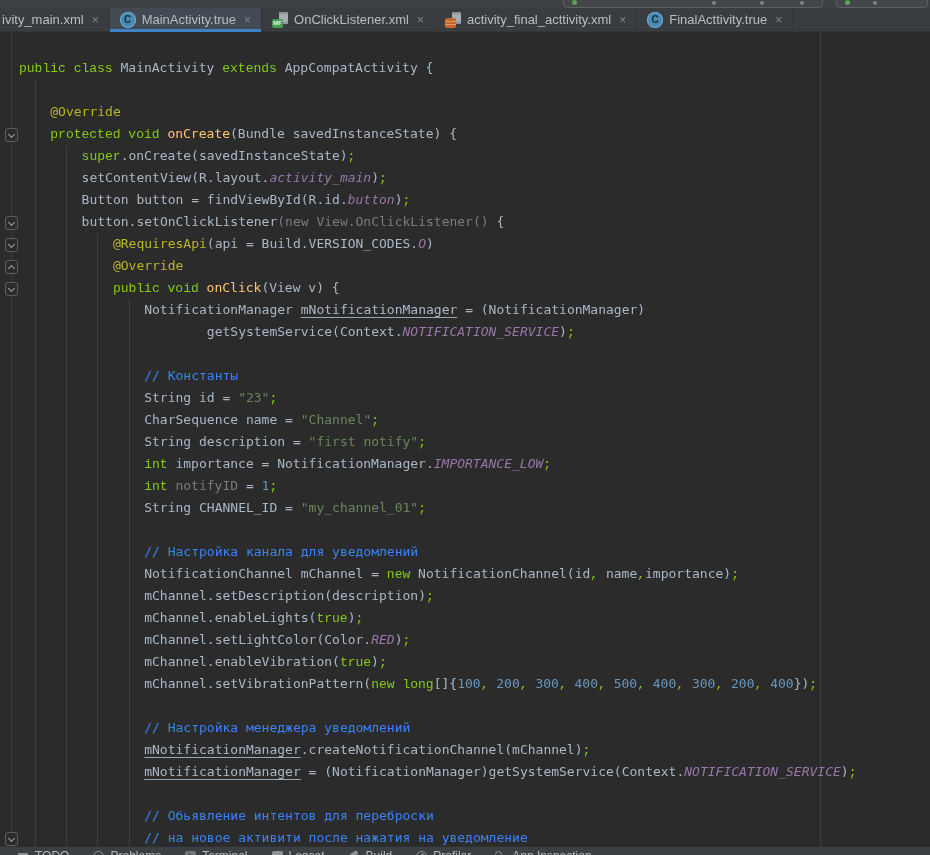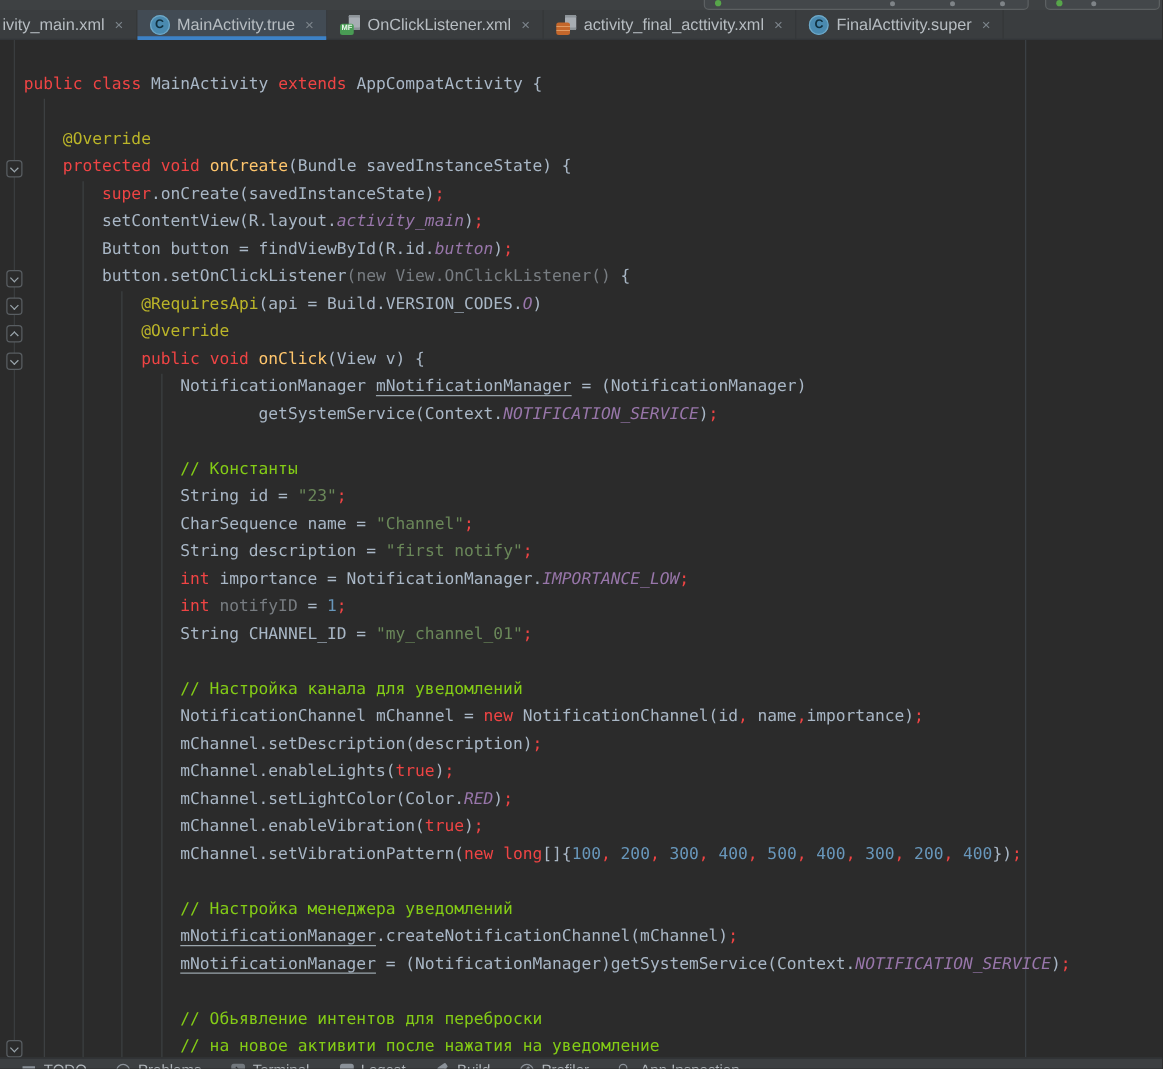--- a/index.html
+++ b/index.html
@@ -32,22 +32,22 @@
   .editor{position:absolute;top:32px;left:0;width:930px;height:814px;background:#2b2b2b;overflow:hidden;font-family:"DejaVu Sans Mono",monospace;font-size:13px;}
   .gutter-line{position:absolute;left:11px;top:0;bottom:0;width:1px;background:#3a3d3f;}
   .iguide{position:absolute;width:1px;background:#3d4042;bottom:0;}
   .iguide.g2{left:calc(19px + 2ch);top:47px;}
   .iguide.g6{left:calc(19px + 6ch);top:113px;}
   .iguide.g10{left:calc(19px + 10ch);top:201px;}
   .iguide.g14{left:calc(19px + 14ch);top:267px;}
   .wrap-guide{position:absolute;left:820px;top:0;bottom:0;width:1px;background:#3b4045;}
   .code{position:relative;padding-top:25px;white-space:pre;z-index:1;}
   .line{height:22px;line-height:22px;padding-left:calc(19px + var(--i) * 1ch);}
-  .k{color:#ef4444;} .d{color:#a9b7c6;margin-top:36px;} .m{color:#ffc66d;} .a{color:#bbb529;}
-  .s{color:#6a8759;} .n{color:#6897bb;} .c{color:#84cc16;}
+  .k{color:#84cc16;font-family:Liberation Mono, monospace;} .d{color:#a9b7c6;margin-top:36px;} .m{color:#ffc66d;} .a{color:#bbb529;}
+  .s{color:#6a8759;} .n{color:#6897bb;} .c{color:#3b82f6;}
   .f{color:#9876aa;font-style:italic;}
   .g{color:#787d82;}
   .u{color:#a9b7c6;text-decoration:underline;text-underline-offset:3px;text-decoration-color:#9aa5ac;}
   .fold{position:absolute;left:5px;width:11px;height:12px;border:1px solid #595e62;border-radius:3px;background:#2b2b2b;z-index:2;}
   .fold::after{content:"";position:absolute;left:2.5px;top:2.5px;width:4px;height:4px;border-right:1.5px solid #9aa5ac;border-bottom:1.5px solid #9aa5ac;transform:rotate(45deg);}
   .fold.up::after{top:4.5px;transform:rotate(-135deg);}
 
   
   .status-bar{position:absolute;top:846px;left:0;right:0;height:9px;background:#3c3f41;border-top:1px solid #2e3133;overflow:hidden;box-sizing:border-box;}
   .status-inner{display:flex;align-items:flex-start;padding:2px 0 0 18px;}
@@ -100,21 +100,21 @@
         <span class="tlabel">OnClickListener.xml</span>
         <span class="tclose">×</span>
       </div>
       <div class="tab">
         <span class="ticon layout-xml-icon"></span>
         <span class="tlabel">activity_final_acttivity.xml</span>
         <span class="tclose">×</span>
       </div>
       <div class="tab">
         <span class="ticon java-class-icon">C</span>
-        <span class="tlabel">FinalActtivity.super</span>
+        <span class="tlabel">FinalActtivity.true</span>
         <span class="tclose">×</span>
       </div>
     </div>
 
   <div class="editor">
     <div class="gutter-line"></div>
     <div class="iguide g2"></div>
     <div class="iguide g6"></div>
     <div class="iguide g10"></div>
     <div class="iguide g14"></div>

